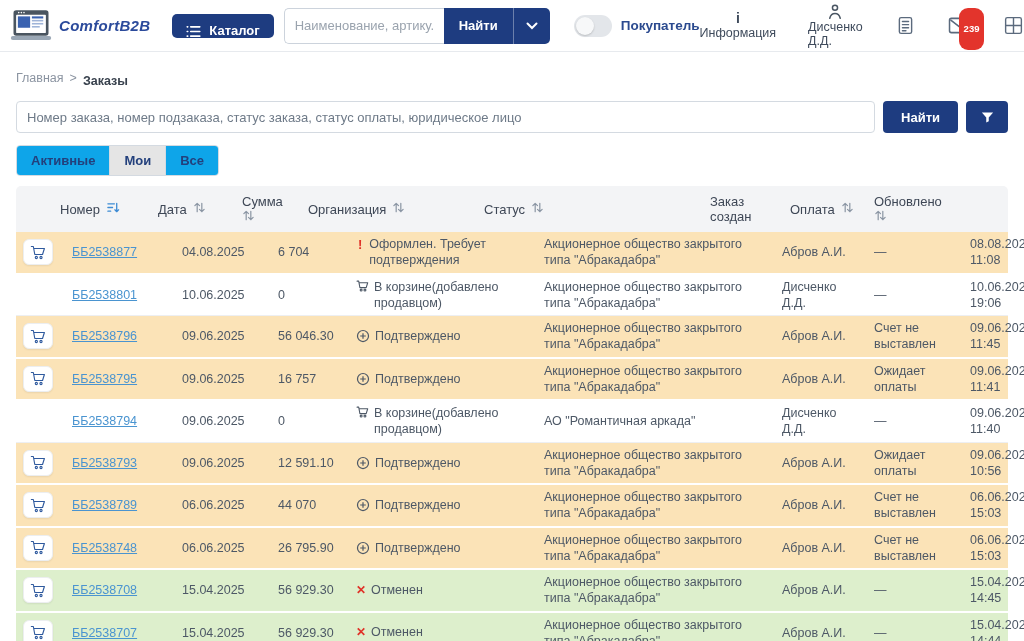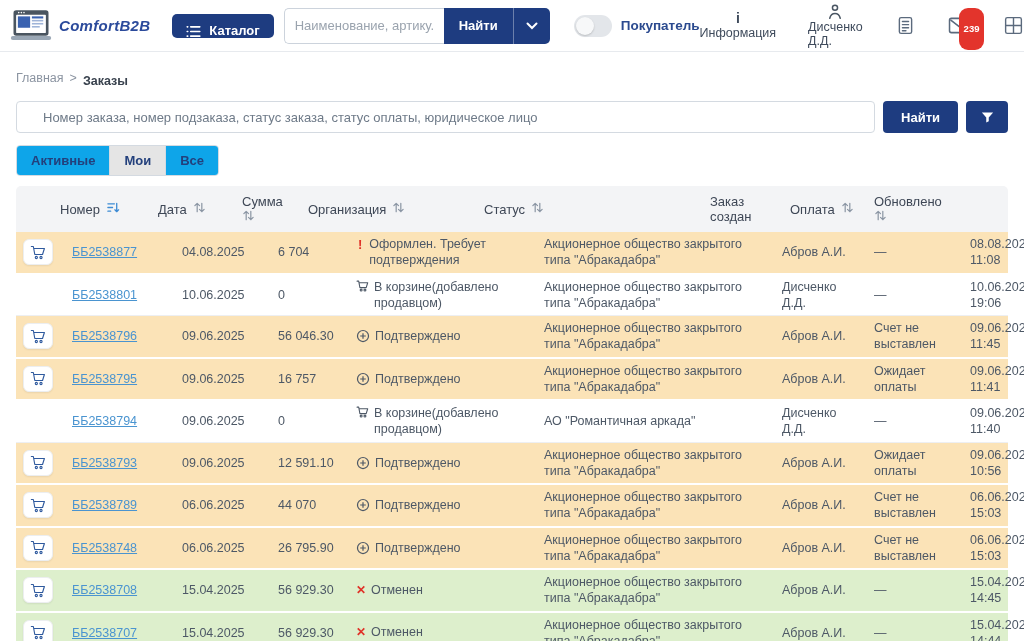--- a/index.html
+++ b/index.html
@@ -28,21 +28,21 @@
   .icon-btn { background:none; border:none; cursor:pointer; position:relative; display:flex; align-items:center; padding:0; }
   .badge { position:absolute; top:-8px; left:11px; background:#e3342c; color:#fff; font-size:9.5px; font-weight:bold; padding:16px 5px; border-radius:9px; line-height:1; }
 
   
   .breadcrumb { padding:15px 16px 7px; font-size:12.5px; color:#8b94a1; display:flex; gap:6px; align-items:center; }
   .bc-home { color:#8b94a1; cursor:pointer; }
   .bc-current { color:#39424e; font-weight:bold;margin-top:7px; }
 
   
   .filterbar { display:flex; gap:8px; padding:6px 16px 4px; }
-  .filter-input { flex:1; height:32px; border:1px solid #d4dae1; border-radius:4px; padding:0 26px; font-size:13px; color:#333; font-family:inherit; outline:none; }
+  .filter-input { flex:1; height:32px; border:1px solid #d4dae1; border-radius:4px; padding:0 10px; font-size:13px; color:#333; font-family:inherit; outline:none; }
   .filter-input::placeholder { color:#6e7a88; }
   .filter-find { height:32px; padding:0 18px; border-radius:4px; }
   .filter-funnel { width:42px; height:32px; border-radius:4px; display:flex; align-items:center; justify-content:center; }
 
   
   .tabs { margin:8px 16px 6px; display:inline-flex; border:1px solid #d4dae1; border-radius:4px; overflow:hidden; }
   .tab { padding:7px 14px; font-size:13px; font-weight:bold; color:#23407c; background:#0ea5e9; border-right:1px solid #d4dae1; cursor:pointer; }
   .tab:last-child { border-right:none; }
   .tab.active { background:#e5e5e5; }
 

